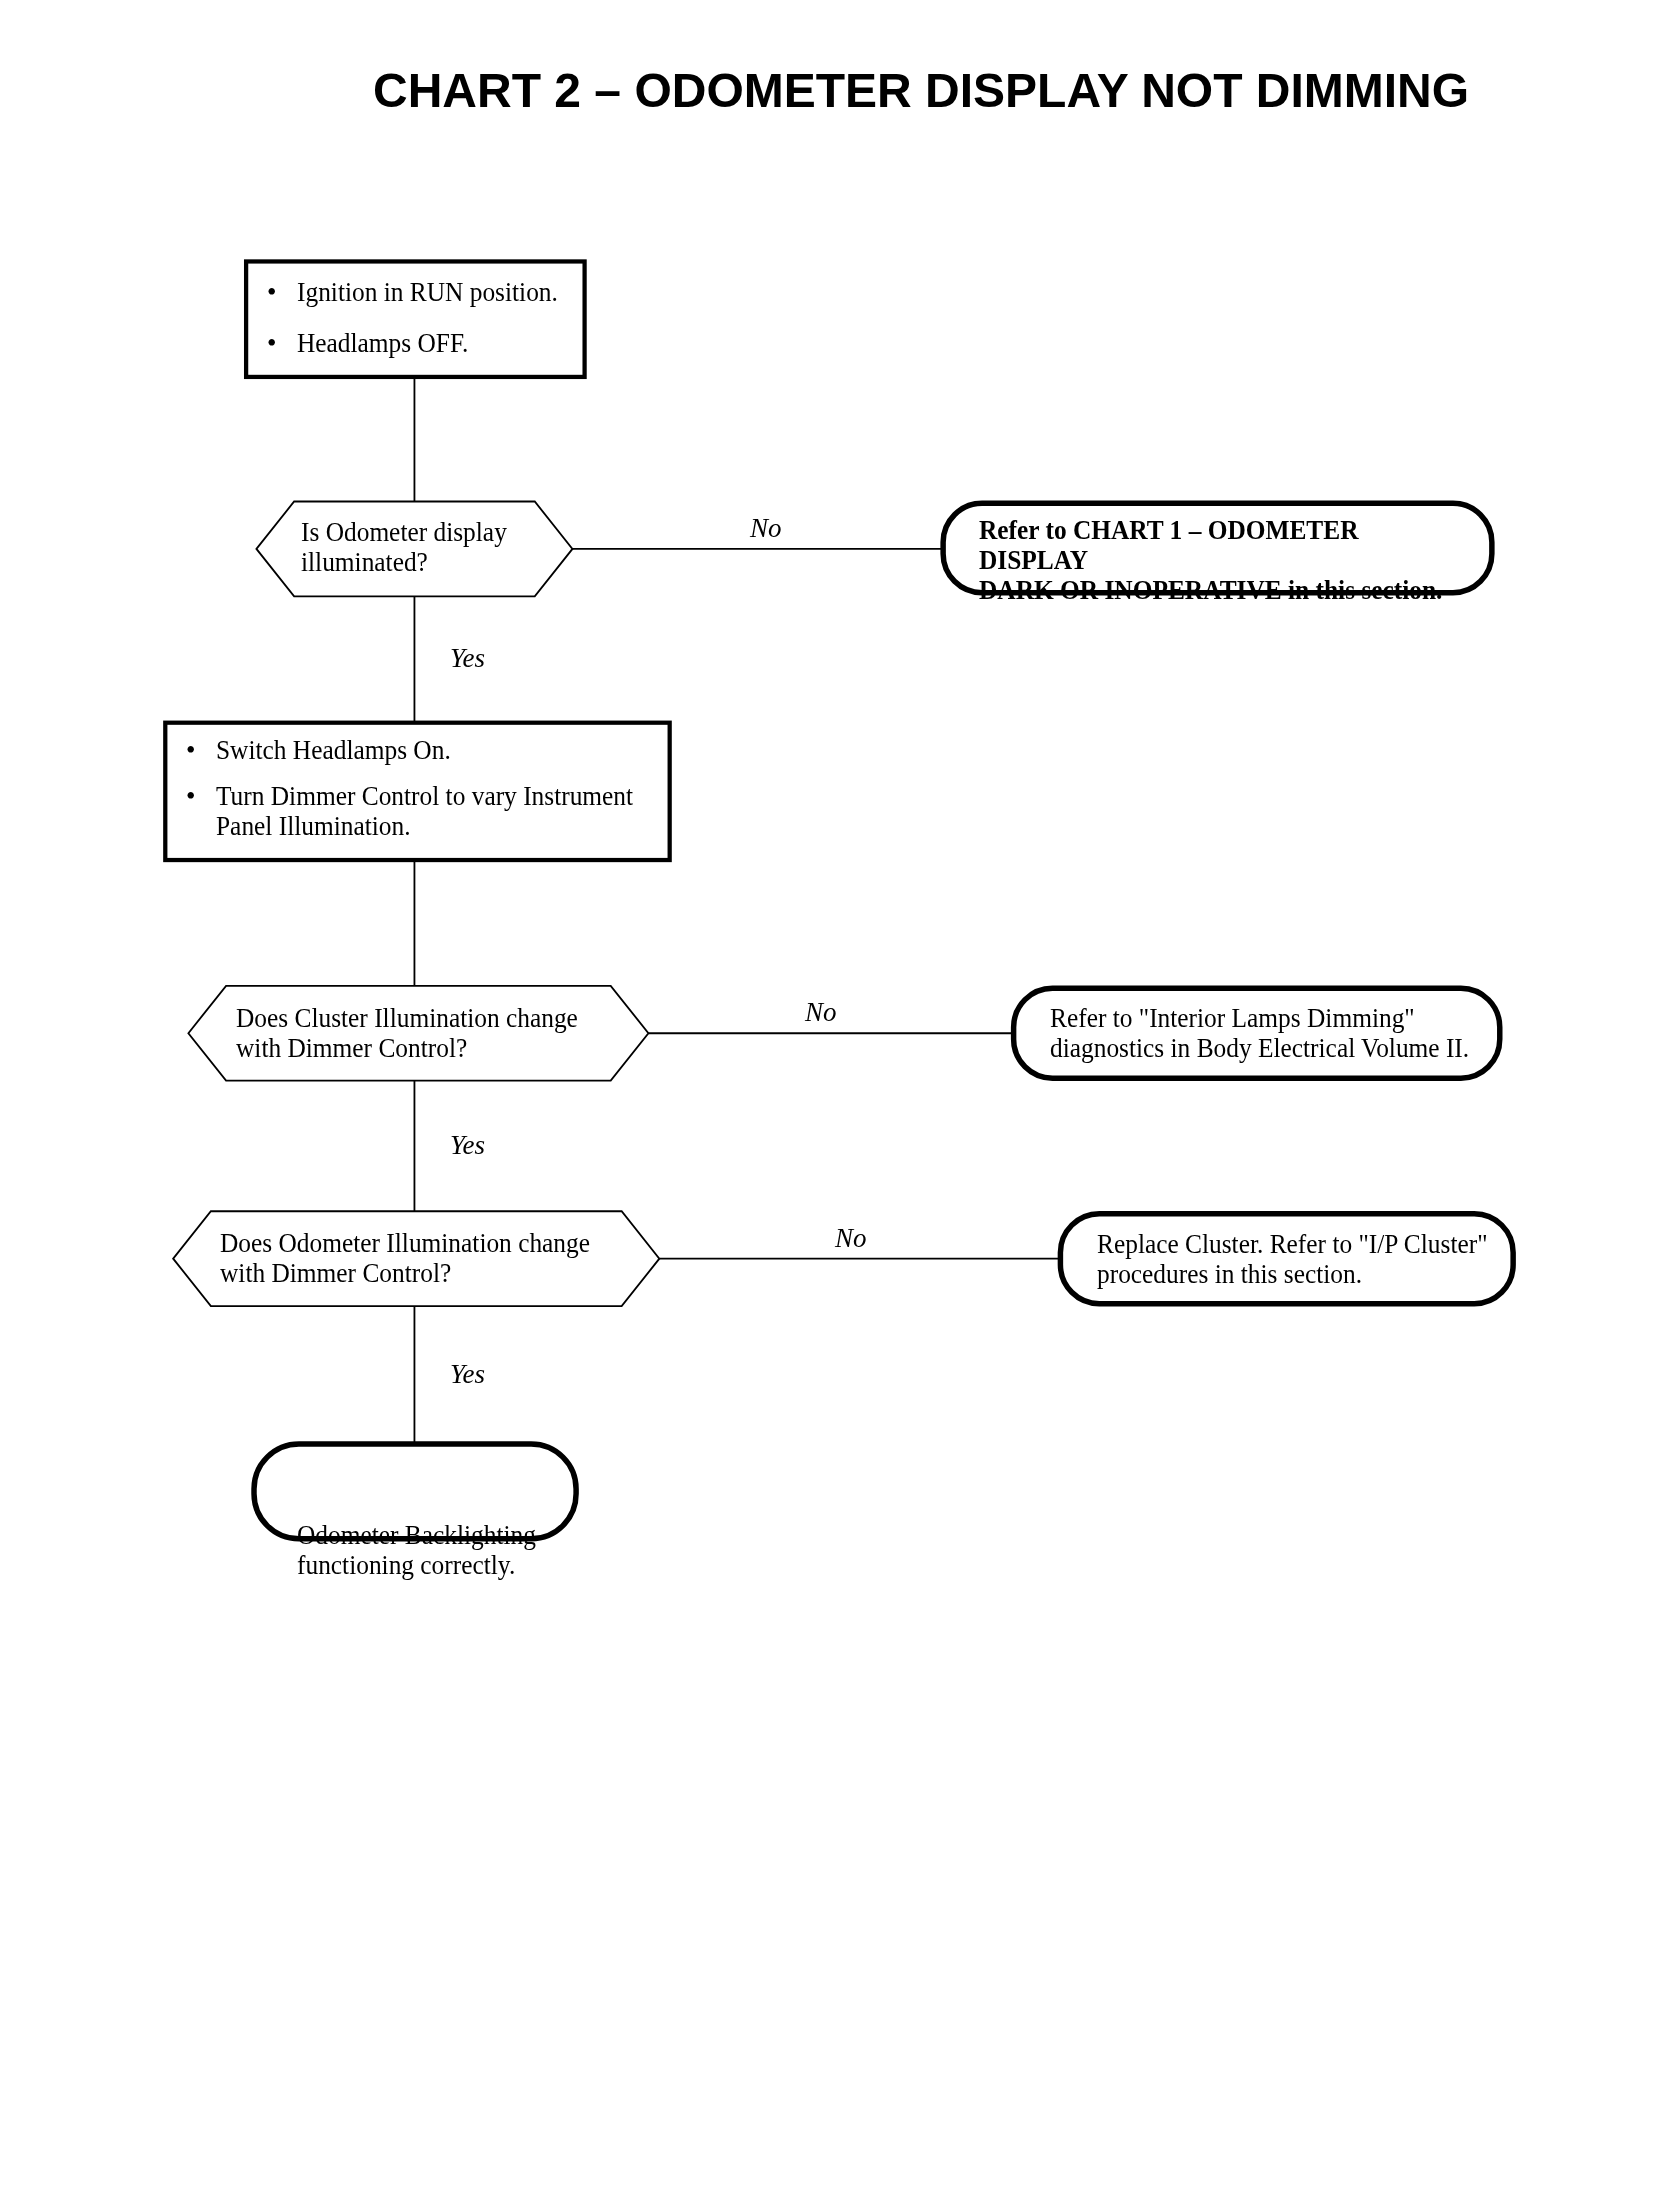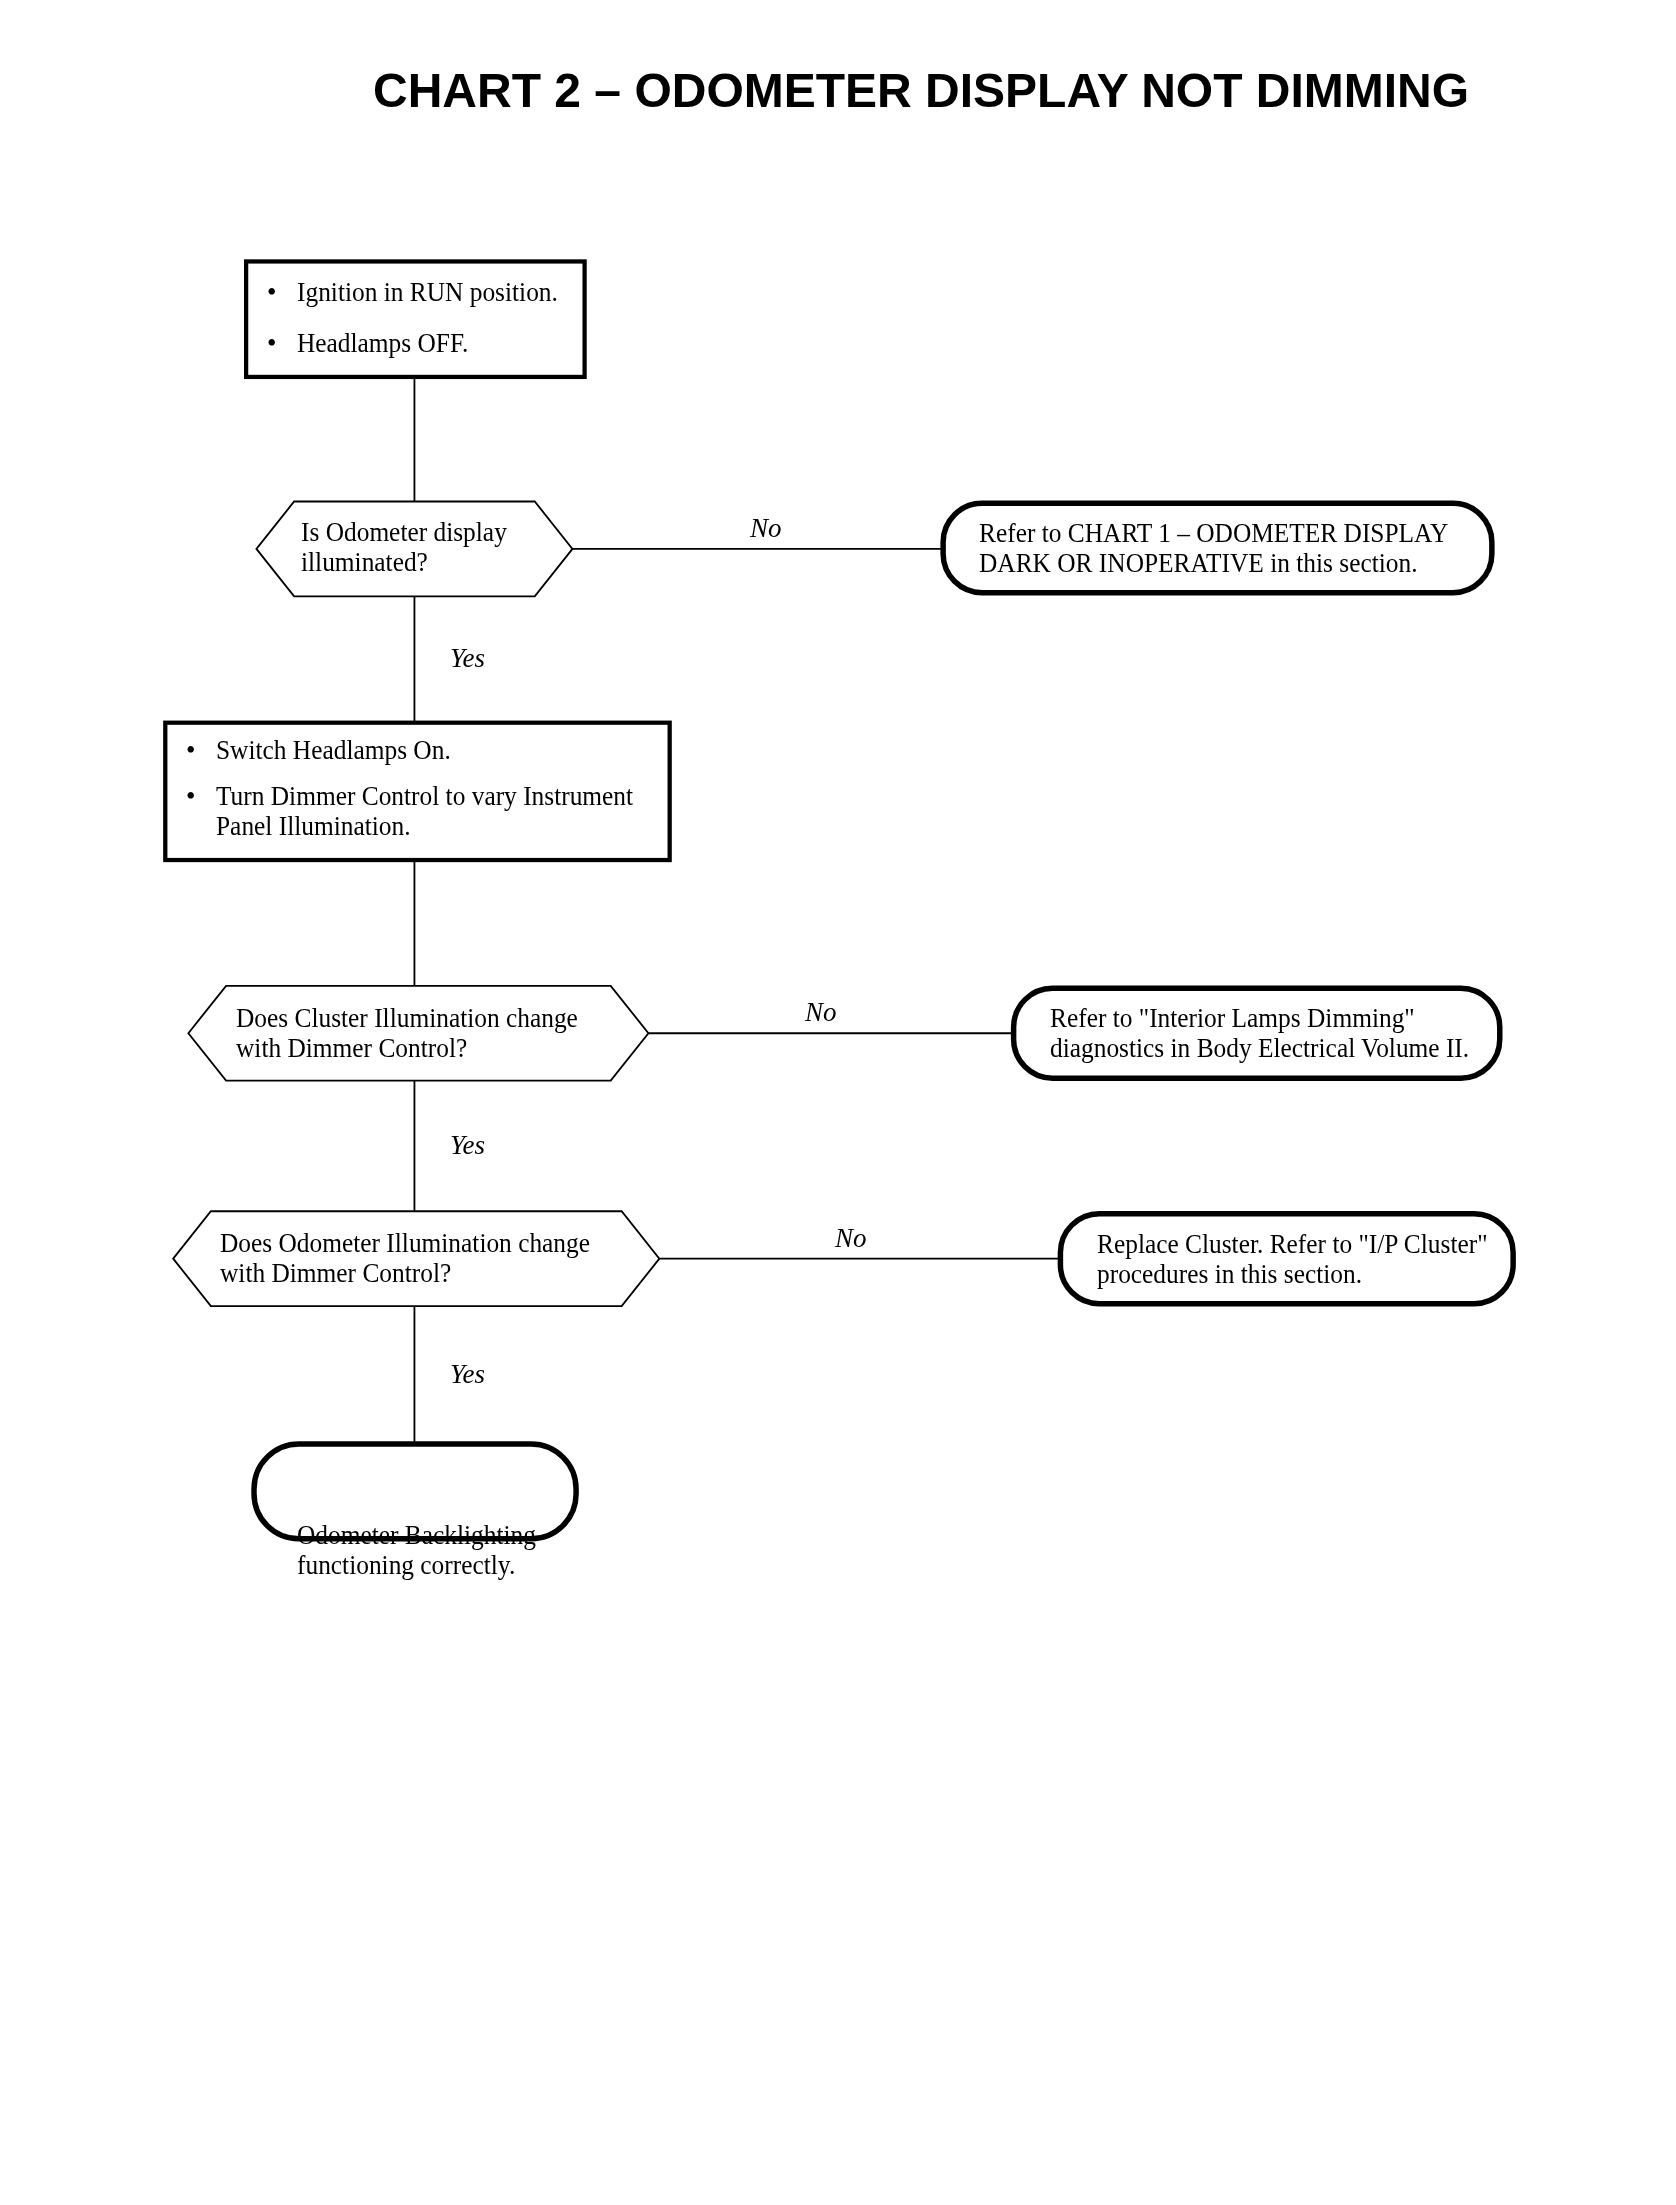--- a/index.html
+++ b/index.html
@@ -93,21 +93,21 @@
       <span class="it">Headlamps OFF.</span>
     </div>
   </div>
 
   <div class="txt" style="left:301px;top:517px;">Is Odometer display
 illuminated?</div>
 
   <div class="edge-label" style="left:750px;top:514px;">No</div>
   <div class="edge-label" style="left:450px;top:644px;">Yes</div>
 
-  <div class="abox" style="left:943px;top:503px;width:549px;height:89px;">
+  <div class="abox" style="left:943px;top:515px;width:549px;height:89px;font-weight:bold;">
     <div class="atxt">Refer to CHART 1 – ODOMETER DISPLAY
 DARK OR INOPERATIVE in this section.</div>
   </div>
 
   <div class="pbox" id="headlamps-box">
     <div class="item">
       <span class="bullet">•</span>
       <span class="it">Switch Headlamps On.</span>
     </div>
     <div class="item">

